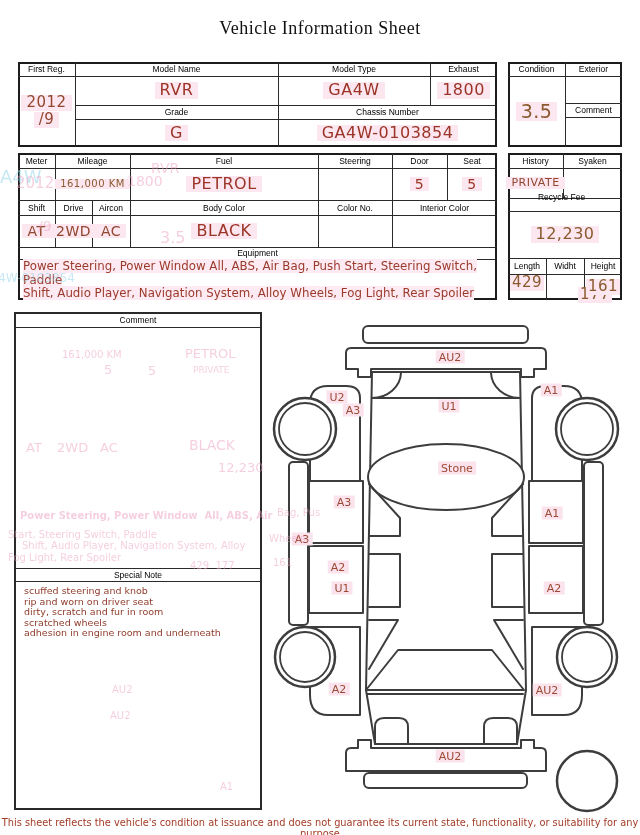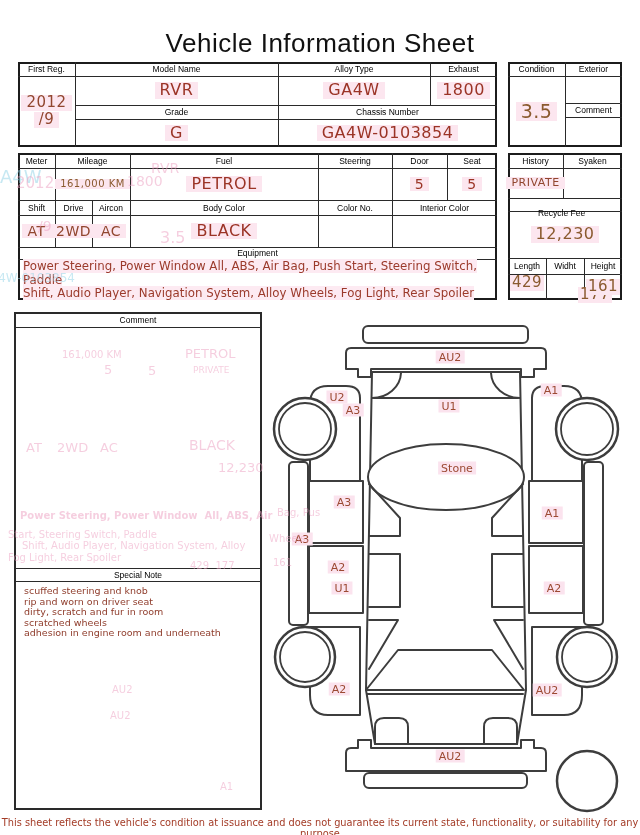--- a/index.html
+++ b/index.html
@@ -1,19 +1,19 @@
 <!DOCTYPE html>
 <html><head>
 <meta charset="utf-8">
 <style>
   html,body{margin:0;padding:0;background:#fff;}
   .page{position:relative;width:640px;height:835px;background:#fff;overflow:hidden;
         font-family:"Liberation Sans",sans-serif;margin:0 auto;}
-  .title{position:absolute;left:0;top:28px;width:640px;text-align:center;
-         font-size:26px;letter-spacing:.5px;color:#111;font-family:Liberation Sans, sans-serif;}
+  .title{position:absolute;left:0;top:18px;width:640px;text-align:center;
+         font-size:18px;letter-spacing:.5px;color:#111;font-family:Liberation Serif, serif;}
   .obox{position:absolute;border:2px solid #1c1c1c;background:transparent;}
   .cbox{position:absolute;border:2px solid #2a2a2a;}
   .vl,.hl{position:absolute;background:#2a2a2a;display:block;}
   .vl{width:1px;} .hl{height:1px;}
   .hdr{position:absolute;display:flex;align-items:center;justify-content:center;
        font-size:8.5px;color:#000;white-space:nowrap;}
   .cell{position:absolute;display:flex;align-items:center;justify-content:center;}
   .vp{background:#fce6ef;padding:0 5px;white-space:nowrap;line-height:1.05;
       font-family:"DejaVu Sans",sans-serif;letter-spacing:.5px;}
   .red{color:#9b3426;} .brown{color:#8a5a2e;} .mid{color:#91462e;}
@@ -46,21 +46,21 @@
   <div class="obox" style="left:18px;top:62px;width:475px;height:81px"></div>
   <i class="vl" style="left:75px;top:62px;height:85px"></i>
   <i class="vl" style="left:278px;top:62px;height:85px"></i>
   <i class="vl" style="left:430px;top:62px;height:43px"></i>
   <i class="hl" style="left:18px;top:76px;width:479px"></i>
   <i class="hl" style="left:75px;top:105px;width:422px"></i>
   <i class="hl" style="left:75px;top:119px;width:422px"></i>
 
   <div class="hdr" style="left:18px;top:62px;width:57px;height:14px">First Reg.</div>
   <div class="hdr" style="left:75px;top:62px;width:203px;height:14px">Model Name</div>
-  <div class="hdr" style="left:278px;top:62px;width:152px;height:14px">Alloy Type</div>
+  <div class="hdr" style="left:278px;top:62px;width:152px;height:14px">Model Type</div>
   <div class="hdr" style="left:430px;top:62px;width:67px;height:14px">Exhaust</div>
   <div class="hdr" style="left:75px;top:105px;width:203px;height:14px">Grade</div>
   <div class="hdr" style="left:278px;top:105px;width:219px;height:14px">Chassis Number</div>
 
   <div class="cell firstreg" style="left:18px;top:76px;width:57px;height:71px">
     <span class="vp mid f15">2012</span>
     <span class="vp mid f15">/9</span>
   </div>
   <div class="cell" style="left:75px;top:76px;width:203px;height:29px">
     <span class="vp red f16">RVR</span>
@@ -157,21 +157,21 @@
   <i class="hl" style="left:508px;top:274px;width:114px"></i>
   <i class="vl" style="left:563px;top:153px;height:45px"></i>
   <i class="vl" style="left:546px;top:258px;height:42px"></i>
   <i class="vl" style="left:584px;top:258px;height:42px"></i>
 
   <div class="hdr" style="left:508px;top:153px;width:55px;height:15px">History</div>
   <div class="hdr" style="left:563px;top:153px;width:59px;height:15px">Syaken</div>
   <div class="cell" style="left:508px;top:168px;width:55px;height:30px">
     <span class="vp mid f11">PRIVATE</span>
   </div>
-  <div class="hdr" style="left:508px;top:206px;width:107px;height:13px">Recycle Fee</div>
+  <div class="hdr" style="left:508px;top:190px;width:107px;height:13px">Recycle Fee</div>
   <div class="cell" style="left:508px;top:211px;width:114px;height:47px">
     <span class="vp brown f16">12,230</span>
   </div>
   <div class="hdr" style="left:508px;top:258px;width:38px;height:16px">Length</div>
   <div class="hdr" style="left:546px;top:258px;width:38px;height:16px">Widht</div>
   <div class="hdr" style="left:584px;top:258px;width:38px;height:16px">Height</div>
   <div class="cell" style="left:508px;top:274px;width:38px;height:18px">
     <span class="vp brown f15" style="padding:0 2px">429</span>
   </div>
   <div class="cell" style="left:576px;top:274px;width:38px;height:42px">

